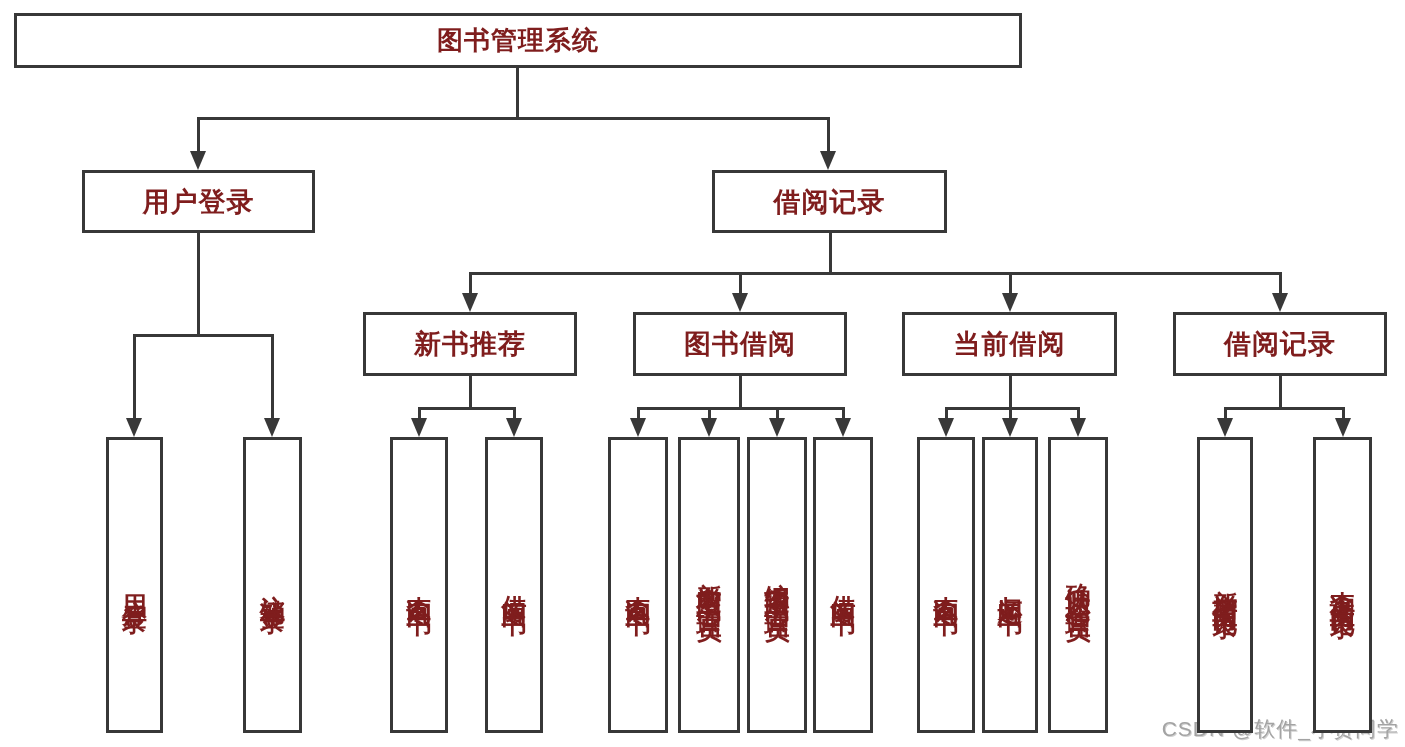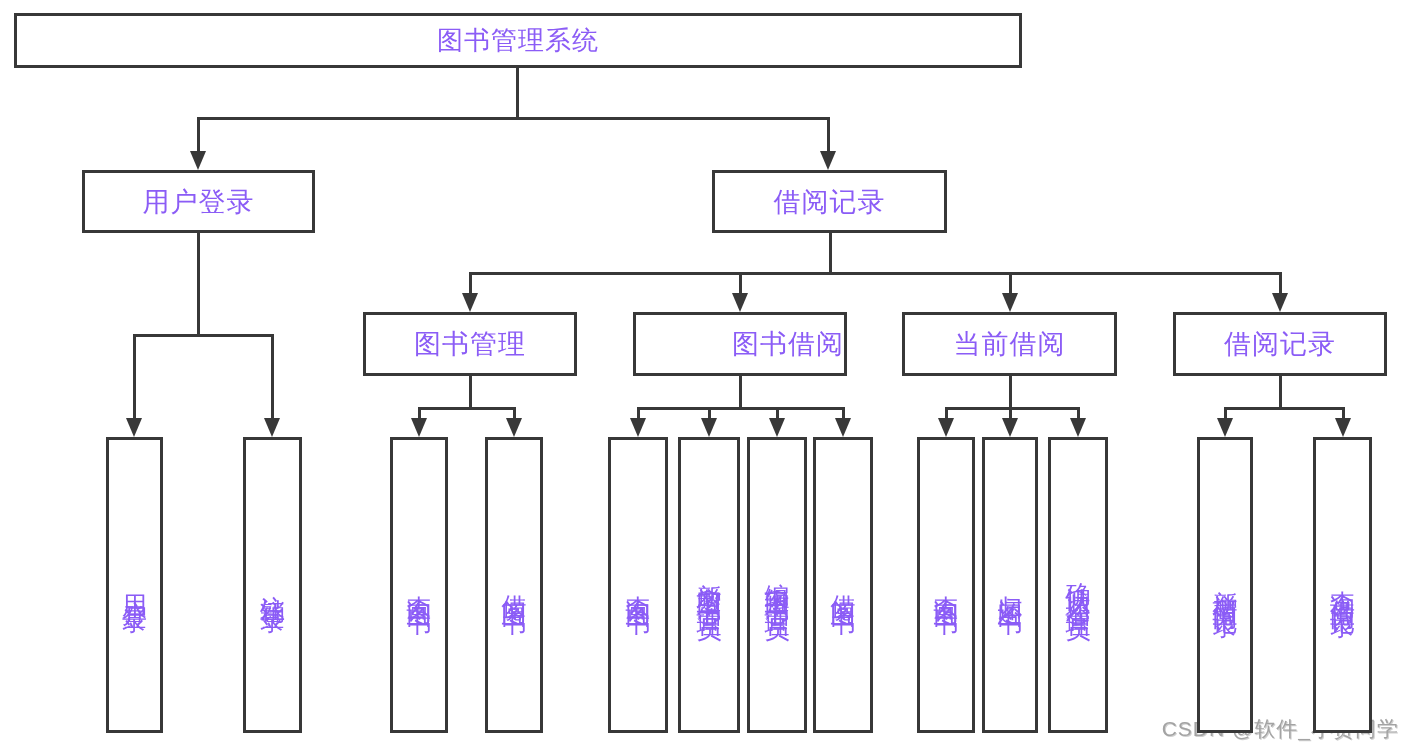--- a/index.html
+++ b/index.html
@@ -18,22 +18,23 @@
   .node {
     position: absolute;
     box-sizing: border-box;
     background: #ffffff;
     border: 3px solid #383838;
     display: flex;
     align-items: center;
     justify-content: center;
   }
   .node .lbl {
-    color: #8b5cf6;
+    color: #7f1d1d;
     white-space: nowrap;
+    font-weight: bold;
   }
   .node.h .lbl {
     font-size: 27px;
     letter-spacing: 1px;
   }
   .node.root .lbl {
     font-size: 26px;
   }
   .node.v .lbl {
     writing-mode: vertical-lr;
@@ -73,23 +74,23 @@
 <div class="node h root" style="left: 14px; top: 13px; width: 1008px; height: 55px;">
       <span class="lbl">图书管理系统</span>
     </div>
     <div class="node h" style="left: 82px; top: 170px; width: 233px; height: 63px;">
       <span class="lbl">用户登录</span>
     </div>
     <div class="node h" style="left: 712px; top: 170px; width: 235px; height: 63px;">
       <span class="lbl">借阅记录</span>
     </div>
     <div class="node h" style="left: 363px; top: 312px; width: 214px; height: 64px;">
-      <span class="lbl">图书管理</span>
+      <span class="lbl">新书推荐</span>
     </div>
-    <div class="node h" style="left: 633px; top: 312px; width: 214px; height: 64px; justify-content: flex-end;">
+    <div class="node h" style="left: 633px; top: 312px; width: 214px; height: 64px;">
       <span class="lbl">图书借阅</span>
     </div>
     <div class="node h" style="left: 1173px; top: 312px; width: 214px; height: 64px;">
       <span class="lbl">借阅记录</span>
     </div>
     <div class="node h" style="left: 902px; top: 312px; width: 215px; height: 64px;">
       <span class="lbl">当前借阅</span>
     </div>
     <div class="node v" style="left: 106px; top: 437px; width: 57px; height: 296px;">
       <span class="lbl">用户登录</span>

